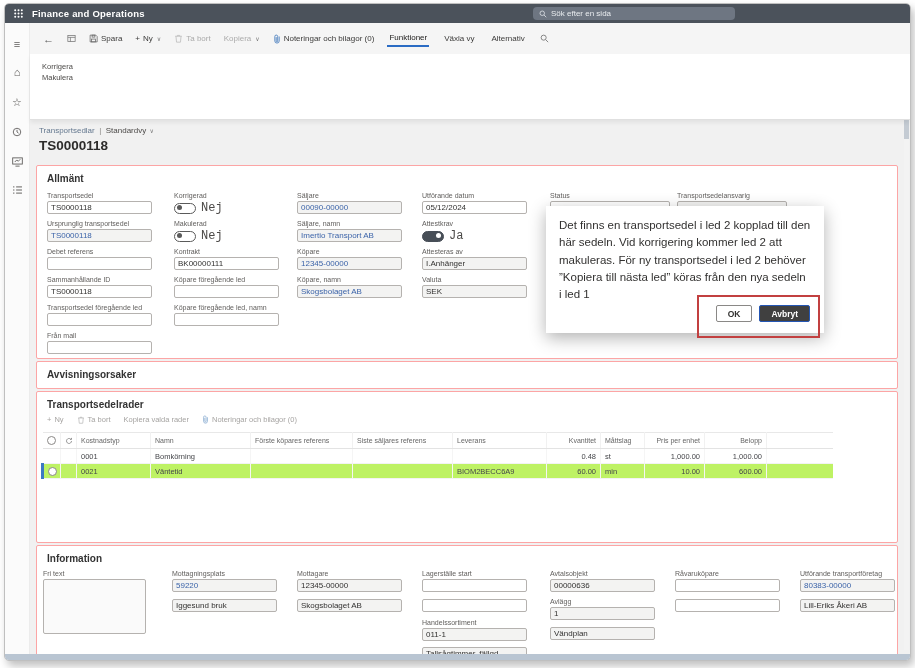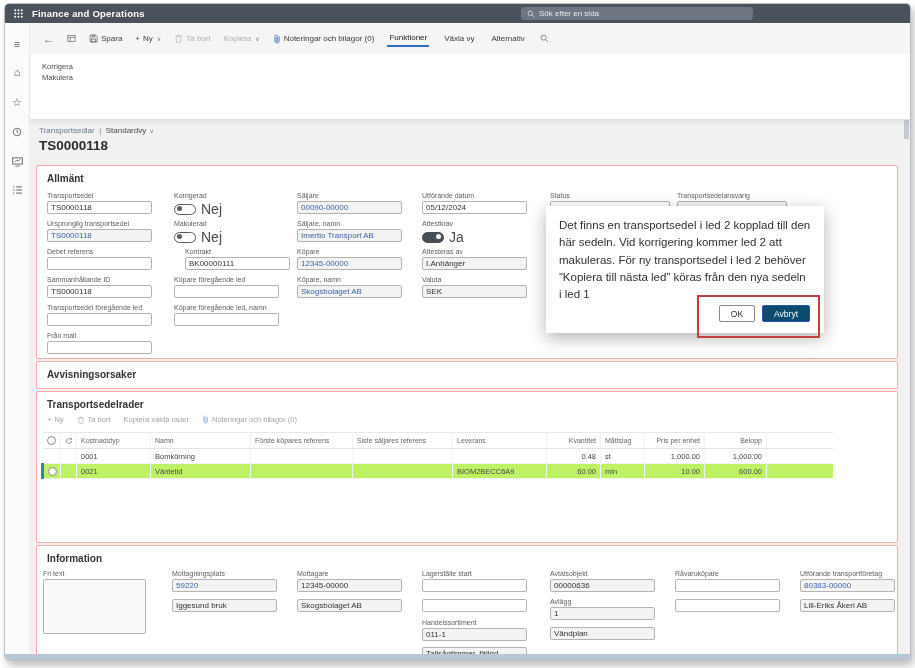--- a/index.html
+++ b/index.html
@@ -3,21 +3,21 @@
 <meta charset="utf-8">
 <style>
   html,body{margin:0;padding:0;width:915px;height:668px;background:#fff;overflow:hidden;
     font-family:"Liberation Sans",sans-serif;-webkit-font-smoothing:antialiased;}
   .frame{position:absolute;left:4px;top:3px;width:905px;height:656px;background:#fff;
     border:1px solid #bfbfbf;border-radius:5px;box-shadow:3px 5px 9px rgba(0,0,0,.25);overflow:hidden;}
   
   .topbar{position:absolute;left:0;top:0;width:100%;height:19px;background:#4b525b;display:flex;align-items:center;}
   .waffle{margin-left:9px;display:inline-flex;}
   .apptitle{color:#fff;font-size:9.5px;font-weight:bold;margin-left:9px;letter-spacing:.2px;}
-  .searchpill{position:absolute;left:516px;top:3px;width:232px;height:13px;background:#6e7682;border-radius:4px;
+  .searchpill{position:absolute;left:528px;top:3px;width:202px;height:13px;background:#6e7682;border-radius:4px;
     display:flex;align-items:center;color:#e9ecef;font-size:8px;}
   .searchpill svg{margin:0 4px 0 6px;}
   
   .sidebar{position:absolute;left:0;top:19px;width:24px;bottom:6px;background:#fbfbfb;border-right:1px solid #ececec;}
   .navic{position:absolute;left:0;width:24px;text-align:center;color:#5f5d5b;font-size:11px;line-height:11px;cursor:pointer;}
   
   .mainbg{position:absolute;left:25px;top:19px;right:0;bottom:6px;background:#f1f1f1;}
   
   .actionbar{position:absolute;left:25px;top:19px;right:0;height:31px;background:#f5f5f5;display:flex;align-items:center;
     padding-left:13px;gap:13px;font-size:8px;color:#3b3a39;}
@@ -47,44 +47,44 @@
     background:#fff;font-size:8px;color:#323130;padding:0 3px;font-family:"Liberation Sans",sans-serif;outline:none;}
   .fld input.ro{background:#f3f3f2;}
   .fld input.lnk{color:#3c64a9;}
   .fld textarea{display:block;width:103px;height:55px;box-sizing:border-box;border:1px solid #b5b2af;border-radius:2px;
     background:#fafafa;resize:none;outline:none;font-family:"Liberation Sans",sans-serif;font-size:8px;}
   .togglerow{display:flex;align-items:center;gap:5px;margin-top:2px;}
   .toggle{display:inline-block;width:20px;height:9px;border:1px solid #5a5a5a;border-radius:6px;position:relative;background:#fff;cursor:pointer;}
   .toggle .knob{position:absolute;top:1.5px;left:2px;width:5px;height:5px;background:#5a5a5a;border-radius:50%;}
   .toggle.on{background:#474e57;border-color:#474e57;}
   .toggle.on .knob{left:auto;right:2px;background:#fff;}
-  .tstate{font-size:14px;color:#4c4a48;}
+  .tstate{font-size:12px;color:#4c4a48;font-family:Liberation Mono, monospace;}
   
   .gridbar{position:absolute;left:10px;top:23px;display:flex;gap:13px;font-size:7.5px;color:#a6a4a2;align-items:center;}
   .gridbar .abitem{gap:3px;}
   table.grid{position:absolute;left:4px;top:40px;border-collapse:collapse;table-layout:fixed;width:790px;
     border-top:1px solid #e8e8e8;}
   .grid th{font-size:7px;font-weight:normal;color:#666;text-align:left;height:15px;padding:0 4px;
     border-bottom:1px solid #e3e3e3;border-right:1px solid #f1f1f1;white-space:nowrap;overflow:hidden;}
   .grid td{font-size:7.5px;color:#45464a;height:14px;padding:0 4px;border-bottom:1px solid #f3f3f3;
     border-right:1px solid #f5f5f5;white-space:nowrap;overflow:hidden;}
   .grid th:last-child,.grid td:last-child{border-right:none;}
   .grid .num{text-align:right;}
   .grid tr.sel td{background:#bef264;}
   .grid tr.sel td:first-child{border-left:3px solid #3d79c2;}
   .radio{display:inline-block;width:7px;height:7px;border:1px solid #8a8886;border-radius:50%;background:#fff;vertical-align:middle;}
   
   .dialog{position:absolute;left:541px;top:202px;width:278px;height:127px;background:#fff;z-index:40;
     box-shadow:0 5px 16px rgba(0,0,0,.3);}
   .dialog p{margin:0;padding:11px 13px 0 13px;font-size:11.5px;line-height:1.5;color:#323130;}
   .btnrow{position:absolute;right:14px;bottom:11px;display:flex;gap:7px;}
-  .btnrow button{height:17px;font-size:8.5px;font-weight:normal;padding:0 11px;border-radius:2px;cursor:pointer;
+  .btnrow button{height:17px;font-size:8.5px;font-weight:bold;padding:0 11px;border-radius:2px;cursor:pointer;
     font-family:"Liberation Sans",sans-serif;}
   .btn-ok{background:#fff;border:1px solid #8a8886;color:#323130;}
-  .btn-cancel{background:#0c4a6e;border:1px solid #2456b4;color:#fff;}
+  .btn-cancel{background:#404040;border:1px solid #2456b4;color:#fff;}
   .redbox{position:absolute;left:692px;top:291px;width:119px;height:39px;border:2px solid #c24040;z-index:50;}
   
   .vscroll{position:absolute;right:1px;top:50px;bottom:10px;width:5px;background:#f3f3f3;}
   .vthumb{position:absolute;top:0;left:0;width:5px;height:85px;background:#c4cbd3;}
   .footerstrip{position:absolute;left:0;bottom:0;width:100%;height:6px;background:#b9c5d2;}
   svg{display:block;}
 </style>
 </head>
 <body>
 
@@ -240,21 +240,21 @@
       </div>
     <div class="fld" style="left:137px;top:54px">
       <label>Makulerad</label>
       <div class="togglerow">
           <span class="toggle">
             <span class="knob"></span>
           </span>
       <span class="tstate">Nej</span>
         </div>
       </div>
-    <div class="fld" style="left:148px;top:82px">
+    <div class="fld" style="left:137px;top:82px">
       <label>Kontrakt</label>
       <input readonly="" value="BK00000111" style="">
       </div>
     <div class="fld" style="left:137px;top:110px">
       <label>Köpare föregående led</label>
       <input readonly="" value="" style="">
       </div>
     <div class="fld" style="left:137px;top:138px">
       <label>Köpare föregående led, namn</label>
       <input readonly="" value="" style="">

